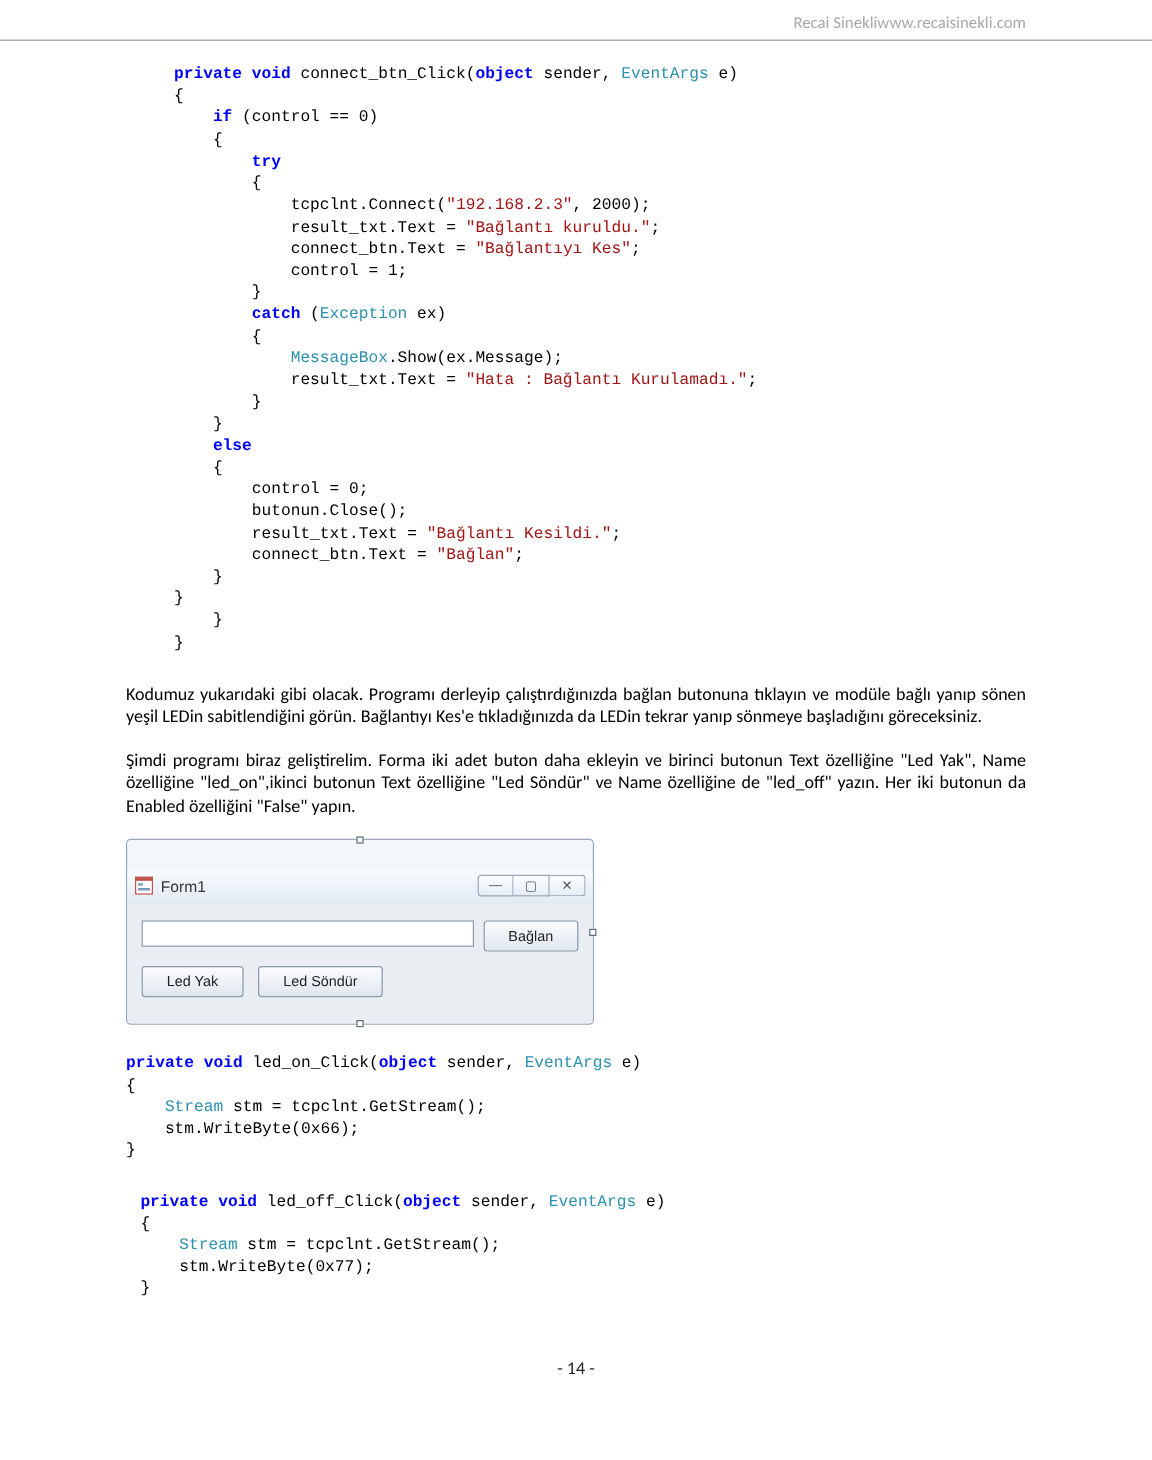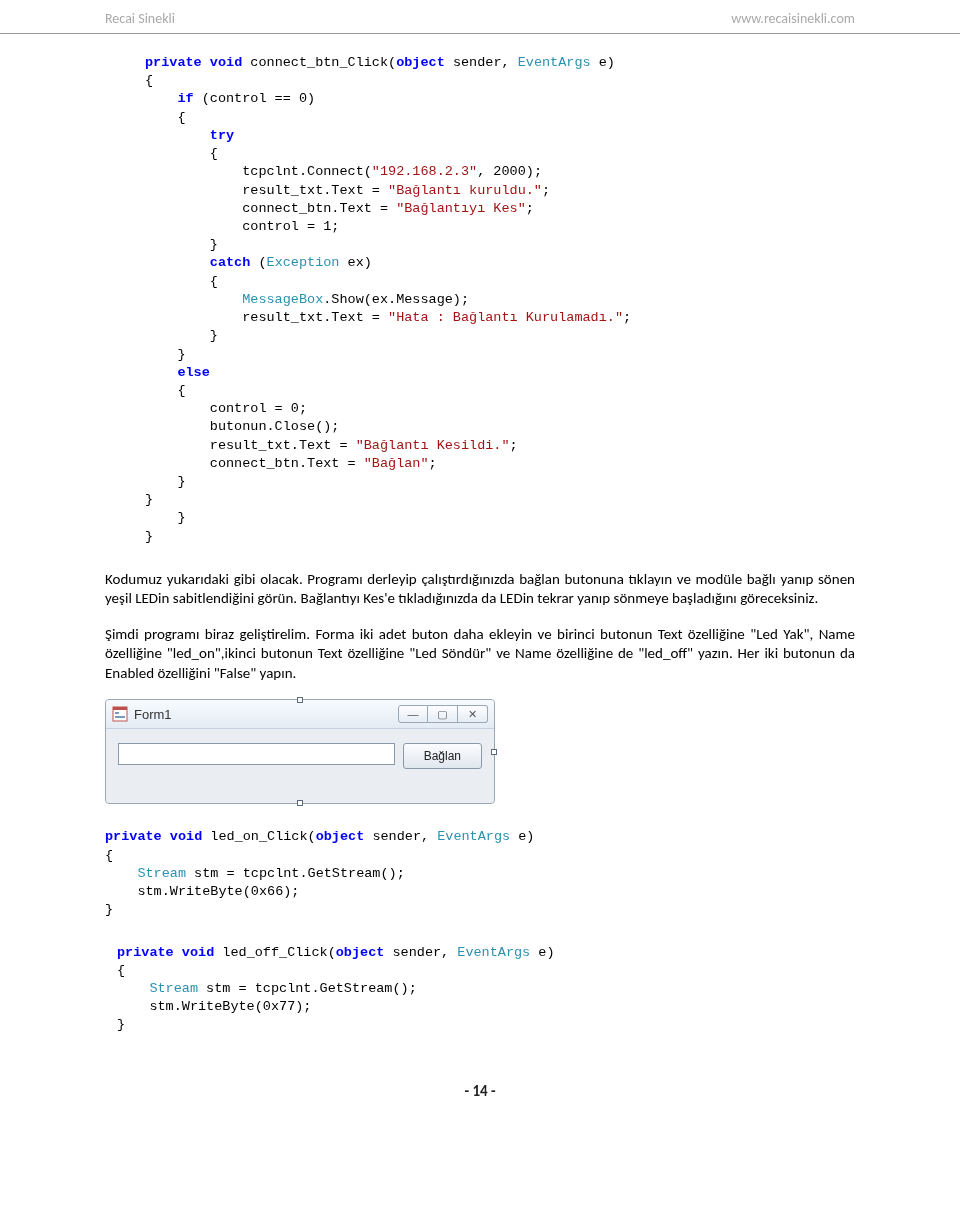--- a/index.html
+++ b/index.html
@@ -7,21 +7,21 @@
     font-family: "Times New Roman", serif;
     background: #fff;
     color: #000;
     width: 960px;
     margin: 0 auto;
     padding: 0;
     font-size: 14px;
   }
   .header-bar {
     display: flex;
-    justify-content: space-between;
+    justify-content: flex-end;
     padding: 10px 105px 6px 105px;
     color: #aaa;
     font-family: Calibri, Arial, sans-serif;
     font-size: 14px;
     border-bottom: 1px solid #999;
   }
   .content {
     padding: 20px 105px 30px 105px;
   }
   .code-block {
@@ -53,20 +53,21 @@
   .form-titlebar {
     display: flex;
     align-items: center;
     padding: 5px 6px;
     background: linear-gradient(#f8fbfe, #e3ebf4);
     border-bottom: 1px solid #c7d2de;
     border-radius: 4px 4px 0 0;
     font-family: "Segoe UI", Arial, sans-serif;
     font-size: 13px;
     color: #333;
+    margin-top: 24px;
   }
   .form-icon {
     width: 16px; height: 16px;
     display: inline-flex;
     align-items: center; justify-content: center;
     margin-right: 6px;
   }
   .form-icon svg { width: 16px; height: 16px; }
   .win-ctrls {
     margin-left: auto;
@@ -122,21 +123,20 @@
   }
   .handle.top { top: -3px; left: 50%; margin-left: -3px; }
   .handle.mid { right: -3px; top: 50%; margin-top: -3px; }
   .handle.bot { bottom: -3px; left: 50%; margin-left: -3px; }
   .footer {
     text-align: center;
     font-family: Calibri, Arial, sans-serif;
     font-size: 15px;
     color: #222;
     margin-top: 47px;
-    font-weight: bold;
   }
 </style>
 </head>
 <body>
 
 <div class="header-bar">
   <span>Recai Sinekli</span>
   <span>www.recaisinekli.com</span>
 </div>
 
@@ -197,20 +197,24 @@
       <div class="win-ctrl">
             <span>✕</span>
           </div>
     </div>
   </div>
   <div class="form-body">
     <div class="row1">
       <div class="vs-textbox"></div>
       <button class="vs-button">Bağlan</button>
     </div>
+    <div class="row2">
+      <button class="vs-button">Led Yak</button>
+      <button class="vs-button">Led Söndür</button>
+    </div>
   </div>
 </div>
 
 
 <div class="code-block" style="margin-left:0"><span class="kw">private</span> <span class="kw">void</span> <span>led_on_Click(</span><span class="kw">object</span><span> sender, </span><span class="typ">EventArgs</span><span> e)</span>
 {
     <span class="typ">Stream</span><span> stm = tcpclnt.GetStream();</span>
     <span>stm.WriteByte(0x66);</span>
 }</div>
 

